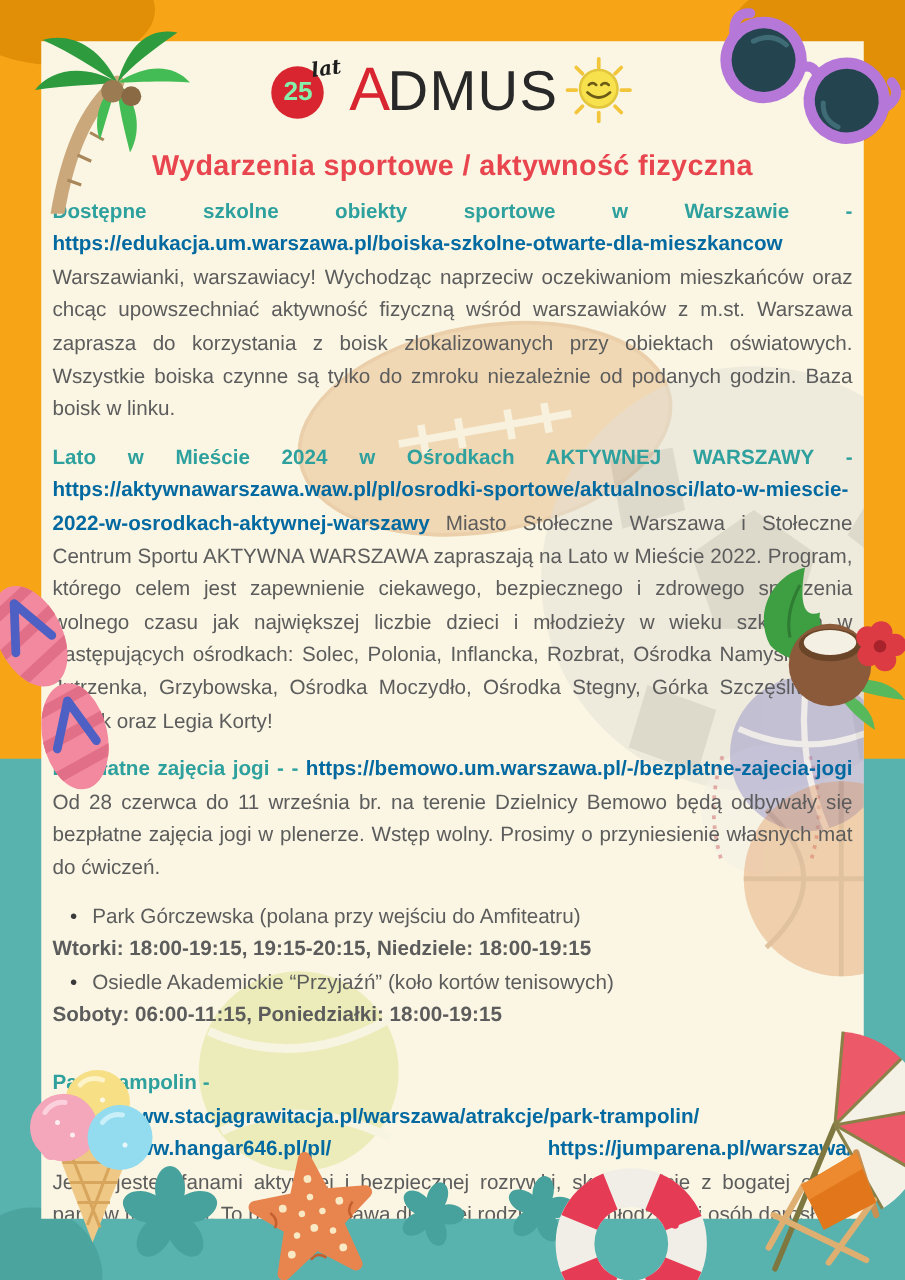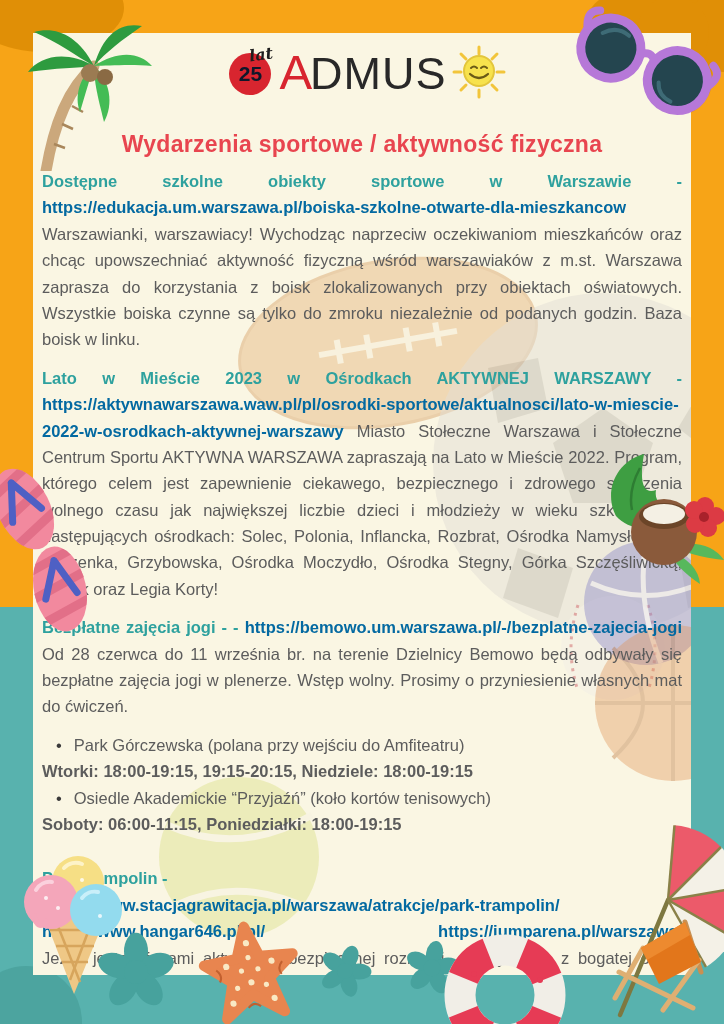--- a/index.html
+++ b/index.html
@@ -15,29 +15,29 @@
   
   .card { position:absolute; left:33px; top:33px; width:658px; height:942px; background:#FAF6E3; overflow:hidden; z-index:2; }
   .card-inner { position:relative; z-index:1; padding:4px 9px 0 9px; }
 
   
   .bg { position:absolute; z-index:0; }
 
   
   .logo-row { display:flex; justify-content:center; align-items:center; margin-top:4px; height:62px; }
   .badge { position:relative; width:60px; height:50px; margin-right:2px; }
-  .badge-circle { position:absolute; left:12px; top:6px; width:42px; height:42px; background:#D8252F; border-radius:50%;
-                  color:#0f172a; font-weight:bold; font-size:21px; display:flex; align-items:center; justify-content:center; }
+  .badge-circle { position:absolute; left:0; top:6px; width:42px; height:42px; background:#D8252F; border-radius:50%;
+                  color:#86efac; font-weight:bold; font-size:21px; display:flex; align-items:center; justify-content:center; }
   .badge-lat { position:absolute; left:32px; top:-2px; font-family:"DejaVu Serif",serif; font-style:italic; font-weight:bold;
                font-size:16px; color:#1e1e1e; transform:rotate(-8deg); }
   .brand { font-weight:400; font-size:45px; letter-spacing:1px; color:#282828; line-height:1; }
   .brand-a { color:#D8252F; font-size:49px; margin-right:-3px; }
   .sun { margin-left:4px; }
 
-  h1.page-title { font-size:23px; font-weight:800; color:#E8454F; text-align:center; letter-spacing:.3px; margin:28px 0 10px; }
+  h1.page-title { font-size:23px; font-weight:800; color:#E8454F; text-align:center; letter-spacing:.3px; margin:16px 0 10px; }
 
   .para { font-size:16.5px; line-height:1.6; color:#5C5C5C; text-align:justify; margin-bottom:12px; overflow-wrap:break-word; }
   .sec-title { color:#2EA19E; font-weight:bold; }
   .link { color:#0369a1; font-weight:bold; text-decoration:none; }
   .block { display:block; }
   .link-row { display:flex; justify-content:space-between; }
 
   .bullet-row { font-size:16.5px; line-height:1.6; color:#5C5C5C; padding-left:14px; }
   .bullet-row::before { content:"•"; color:#3a3a3a; margin-right:12px; }
   .schedule { font-size:16.5px; line-height:1.6; color:#5C5C5C;font-weight:bold; }
@@ -126,21 +126,21 @@
 
       <h1 class="page-title">Wydarzenia sportowe / aktywność fizyczna</h1>
 
       <p class="para">
         <span class="sec-title">Dostępne szkolne obiekty sportowe w Warszawie -</span>
         <a class="link">https://edukacja.um.warszawa.pl/boiska-szkolne-otwarte-dla-mieszkancow</a>
         <span>Warszawianki, warszawiacy! Wychodząc naprzeciw oczekiwaniom mieszkańców oraz chcąc upowszechniać aktywność fizyczną wśród warszawiaków z m.st. Warszawa zaprasza do korzystania z boisk zlokalizowanych przy obiektach oświatowych. Wszystkie boiska czynne są tylko do zmroku niezależnie od podanych godzin. Baza boisk w linku.</span>
       </p>
 
       <p class="para">
-        <span class="sec-title">Lato w Mieście 2023 w Ośrodkach AKTYWNEJ WARSZAWY -</span>
+        <span class="sec-title">Lato w Mieście 2024 w Ośrodkach AKTYWNEJ WARSZAWY -</span>
         <a class="link">https://aktywnawarszawa.waw.pl/pl/osrodki-sportowe/aktualnosci/lato-w-miescie-2022-w-osrodkach-aktywnej-warszawy</a>
         <span>Miasto Stołeczne Warszawa i Stołeczne Centrum Sportu AKTYWNA WARSZAWA zapraszają na Lato w Mieście 2022. Program, którego celem jest zapewnienie ciekawego, bezpiecznego i zdrowego spędzenia wolnego czasu jak największej liczbie dzieci i młodzieży w wieku szkolnym w następujących ośrodkach: Solec, Polonia, Inflancka, Rozbrat, Ośrodka Namysłowska, Jutrzenka, Grzybowska, Ośrodka Moczydło, Ośrodka Stegny, Górka Szczęśliwicką, Hutnik oraz Legia Korty!</span>
       </p>
 
       <p class="para">
         <span class="sec-title">Bezpłatne zajęcia jogi - -</span>
         <a class="link">https://bemowo.um.warszawa.pl/-/bezplatne-zajecia-jogi</a>
         <span>Od 28 czerwca do 11 września br. na terenie Dzielnicy Bemowo będą odbywały się bezpłatne zajęcia jogi w plenerze. Wstęp wolny. Prosimy o przyniesienie własnych mat do ćwiczeń.</span>
       </p>
 

